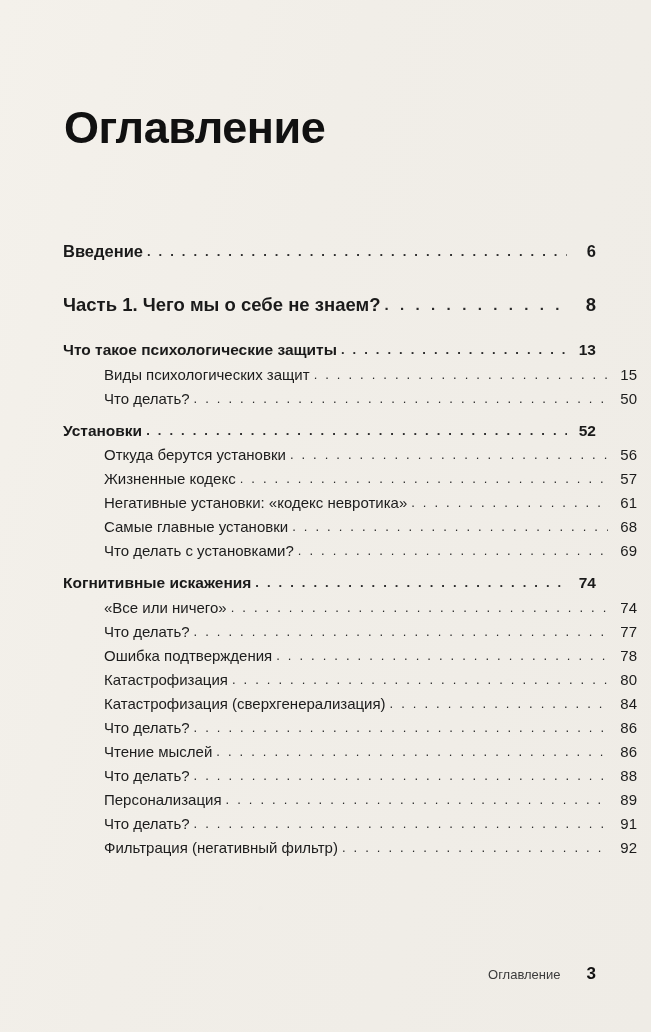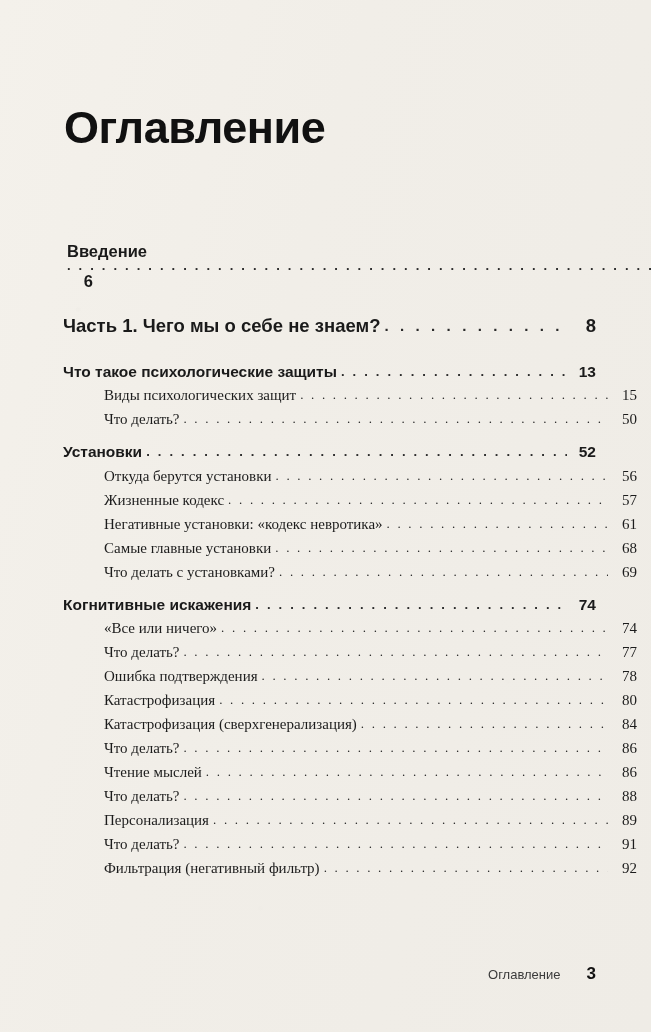--- a/index.html
+++ b/index.html
@@ -59,22 +59,21 @@
   .row .page-num {
     white-space: nowrap;
     text-align: right;
     min-width: 26px;
   }
 
   
   .lvl-intro {
     font-size: 16.5px;
     font-weight: bold;
-    margin-bottom: 28px;
-    flex-direction: column;
+    margin-bottom: 36px;
   }
   .lvl-intro .page-num { font-size: 16.5px; font-weight: bold; }
 
   
   .lvl-part {
     font-size: 18.5px;
     font-weight: bold;
     margin-bottom: 28px;
   }
   .lvl-part .dots { letter-spacing: 3.6px; font-size: 15px; }
@@ -88,21 +87,20 @@
   }
   .lvl-chapter .page-num { font-size: 15.5px; font-weight: bold; }
 
   
   .lvl-sub {
     font-size: 15px;
     font-weight: normal;
     padding-left: 41px;
     margin-bottom: 9px;
     color: #1c1c1c;
-    font-family: Liberation Serif, serif;
   }
   .lvl-sub .page-num { font-size: 15px; font-weight: normal; }
 
   .gap-before { margin-top: 17px; }
 
   .footer {
     position: absolute;
     left: 0;
     right: 55px;
     bottom: 48px;

